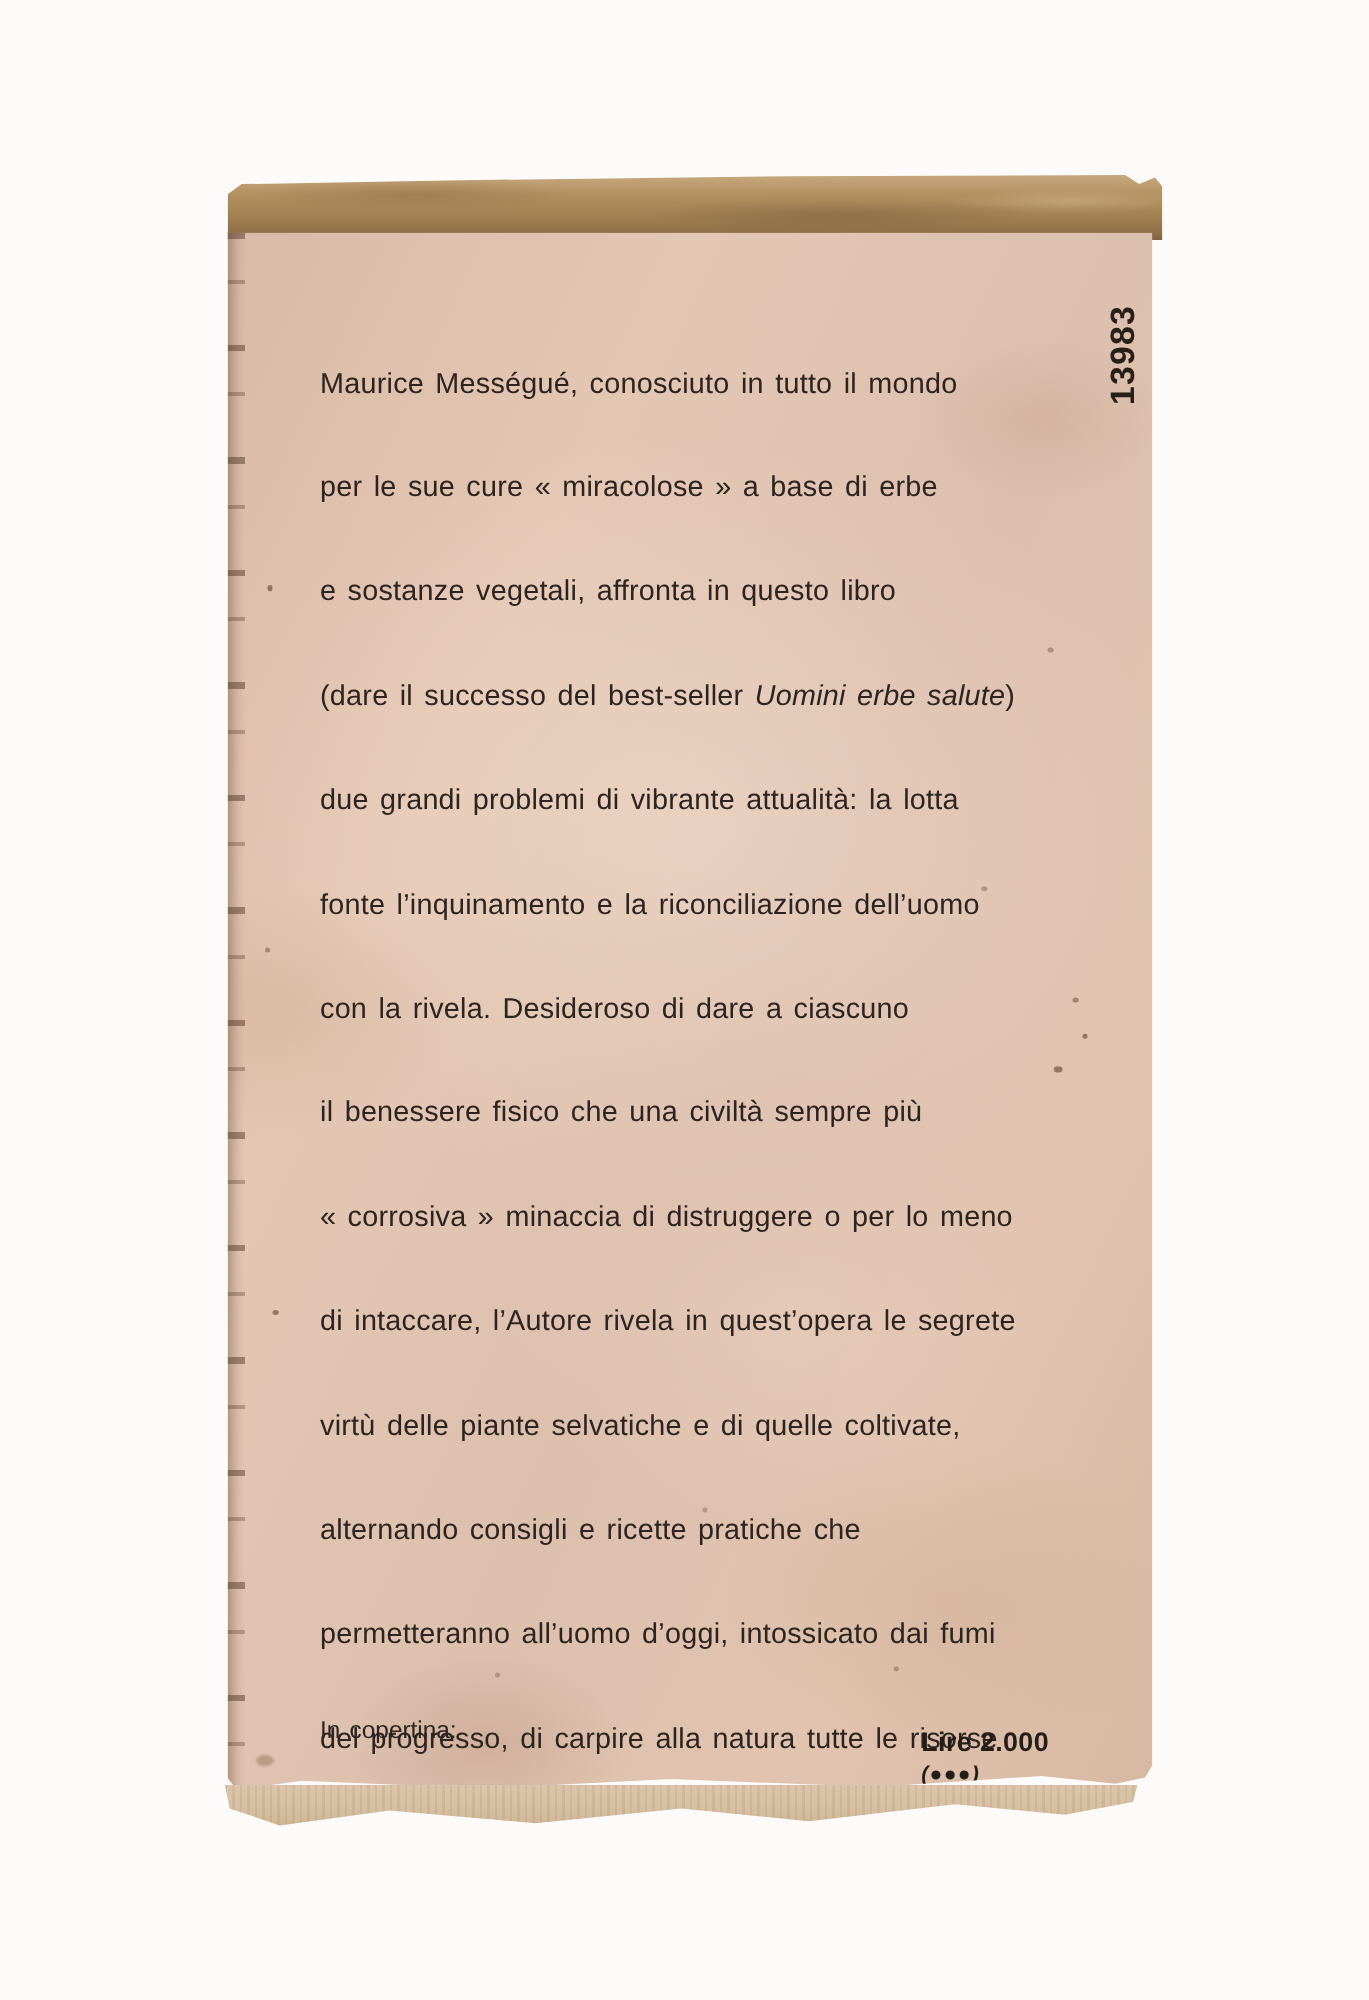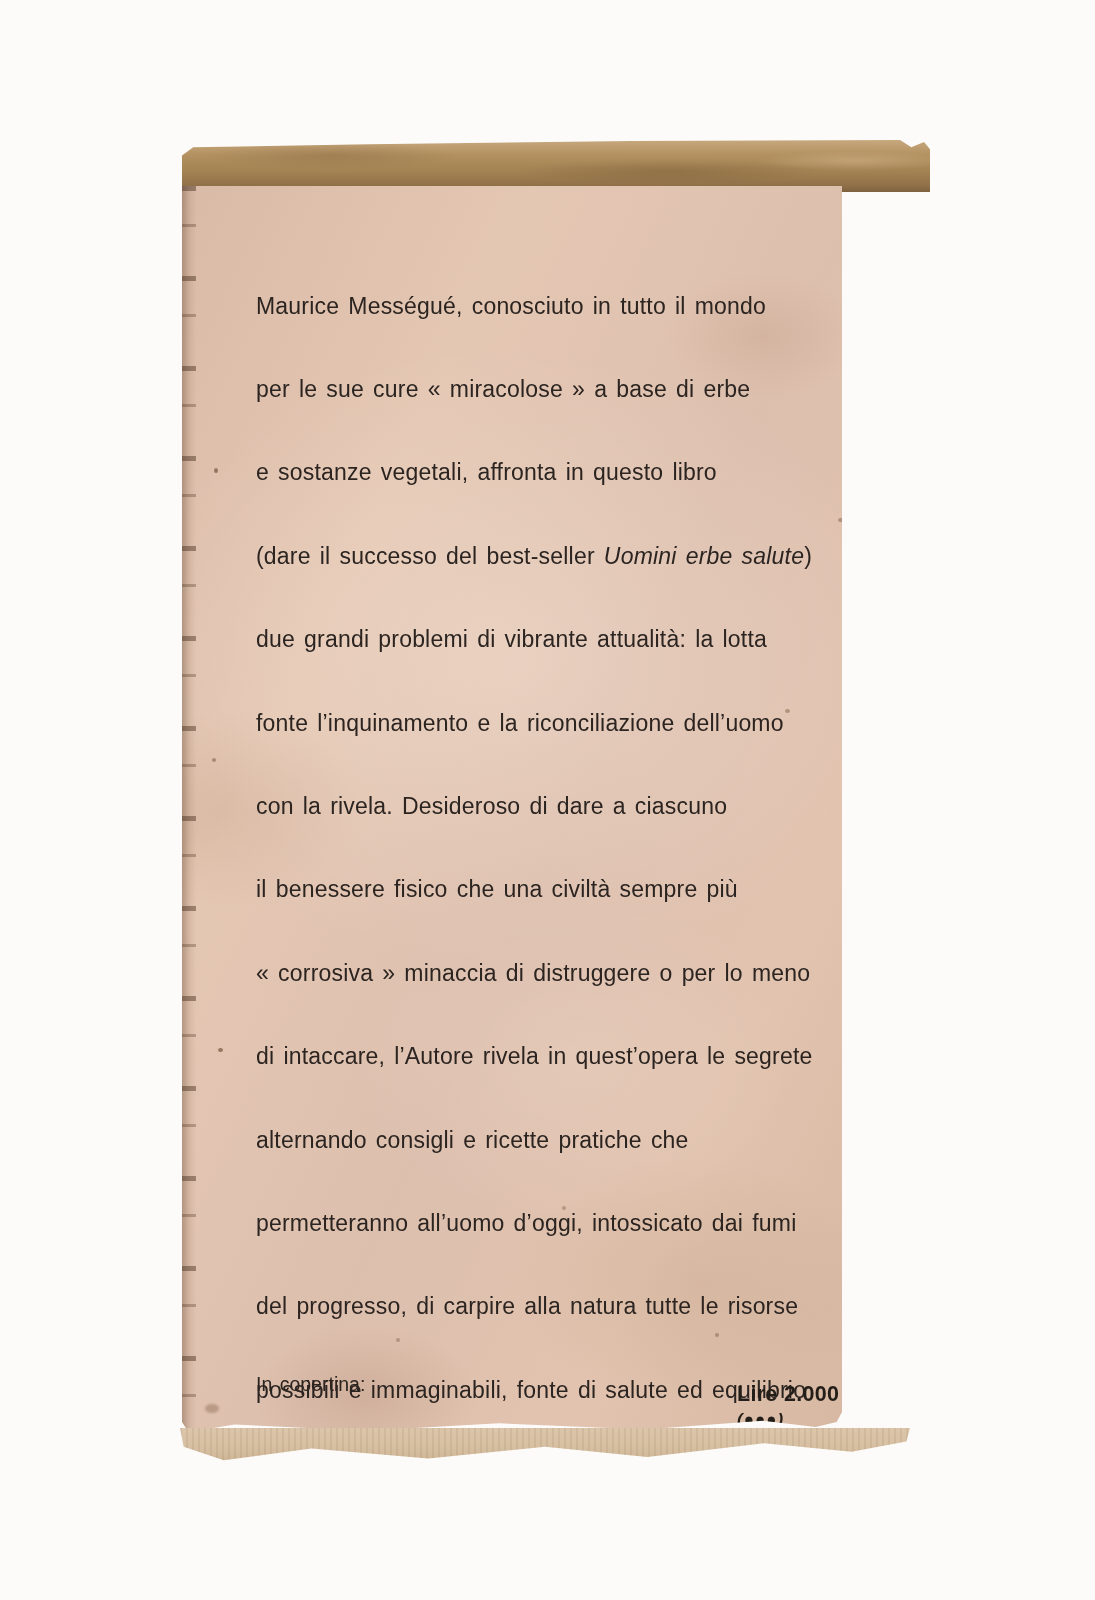--- a/index.html
+++ b/index.html
@@ -18,21 +18,21 @@
     position:absolute;left:2px;top:0;width:748px;height:52px;
     background:
       radial-gradient(180px 20px at 20% 30%, rgba(120,90,55,.30), transparent 70%),
       radial-gradient(220px 18px at 65% 60%, rgba(90,65,40,.25), transparent 70%),
       radial-gradient(140px 14px at 90% 40%, rgba(230,205,165,.35), transparent 70%),
       linear-gradient(180deg,#c7a87e 0%,#b2905f 30%,#a28252 62%,#8f7048 88%,#7e6240 100%);
     clip-path:polygon(0 30%,1.5% 14%,25% 8%,60% 2%,96% 0,97.5% 14%,99.2% 4%,100% 18%,100% 100%,0 100%);
   }
   
   .cover{
-    position:absolute;left:2px;top:46px;width:660px;height:1246px;
+    position:absolute;left:2px;top:46px;width:740px;height:1246px;
     background:
       radial-gradient(140px 90px at 88% 12%, rgba(170,130,100,.18), transparent 70%),
       radial-gradient(200px 140px at 6% 50%, rgba(165,125,95,.16), transparent 70%),
       radial-gradient(260px 180px at 78% 88%, rgba(175,135,100,.16), transparent 70%),
       radial-gradient(160px 100px at 28% 97%, rgba(160,120,90,.22), transparent 70%),
       radial-gradient(520px 420px at 50% 38%, rgba(255,242,230,.30), transparent 75%),
       radial-gradient(300px 220px at 60% 70%, rgba(255,238,224,.18), transparent 75%),
       linear-gradient(115deg,#d9baa7 0%,#e4c7b3 28%,#ddbfae 55%,#e1c3af 78%,#d6b8a3 100%);
     clip-path:polygon(0 0,100% 0,100% 98.4%,99.2% 99.2%,96% 99.6%,88% 99.1%,70% 99.8%,48% 99.3%,28% 99.9%,8% 99.4%,1% 100%,0 99.2%);
   }
@@ -104,20 +104,21 @@
       <div>Maurice Mességué, conosciuto in tutto il mondo</div>
       <div>per le sue cure « miracolose » a base di erbe</div>
       <div>e sostanze vegetali, affronta in questo libro</div>
       <div><span>(dare il successo del best-seller </span><em>Uomini erbe salute</em><span>)</span></div>
       <div>due grandi problemi di vibrante attualità: la lotta</div>
       <div>fonte l’inquinamento e la riconciliazione dell’uomo</div>
       <div>con la rivela. Desideroso di dare a ciascuno</div>
       <div>il benessere fisico che una civiltà sempre più</div>
       <div>« corrosiva » minaccia di distruggere o per lo meno</div>
       <div>di intaccare, l’Autore rivela in quest’opera le segrete</div>
+      <div>virtù delle piante selvatiche e di quelle coltivate,</div>
       <div>alternando consigli e ricette pratiche che</div>
       <div>permetteranno all’uomo d’oggi, intossicato dai fumi</div>
       <div>del progresso, di carpire alla natura tutte le risorse</div>
       <div>possibili e immaginabili, fonte di salute ed equilibrio</div>
       <div>del corpo e della mente. Ma se la natura può salvare</div>
       
       
       
       
       

